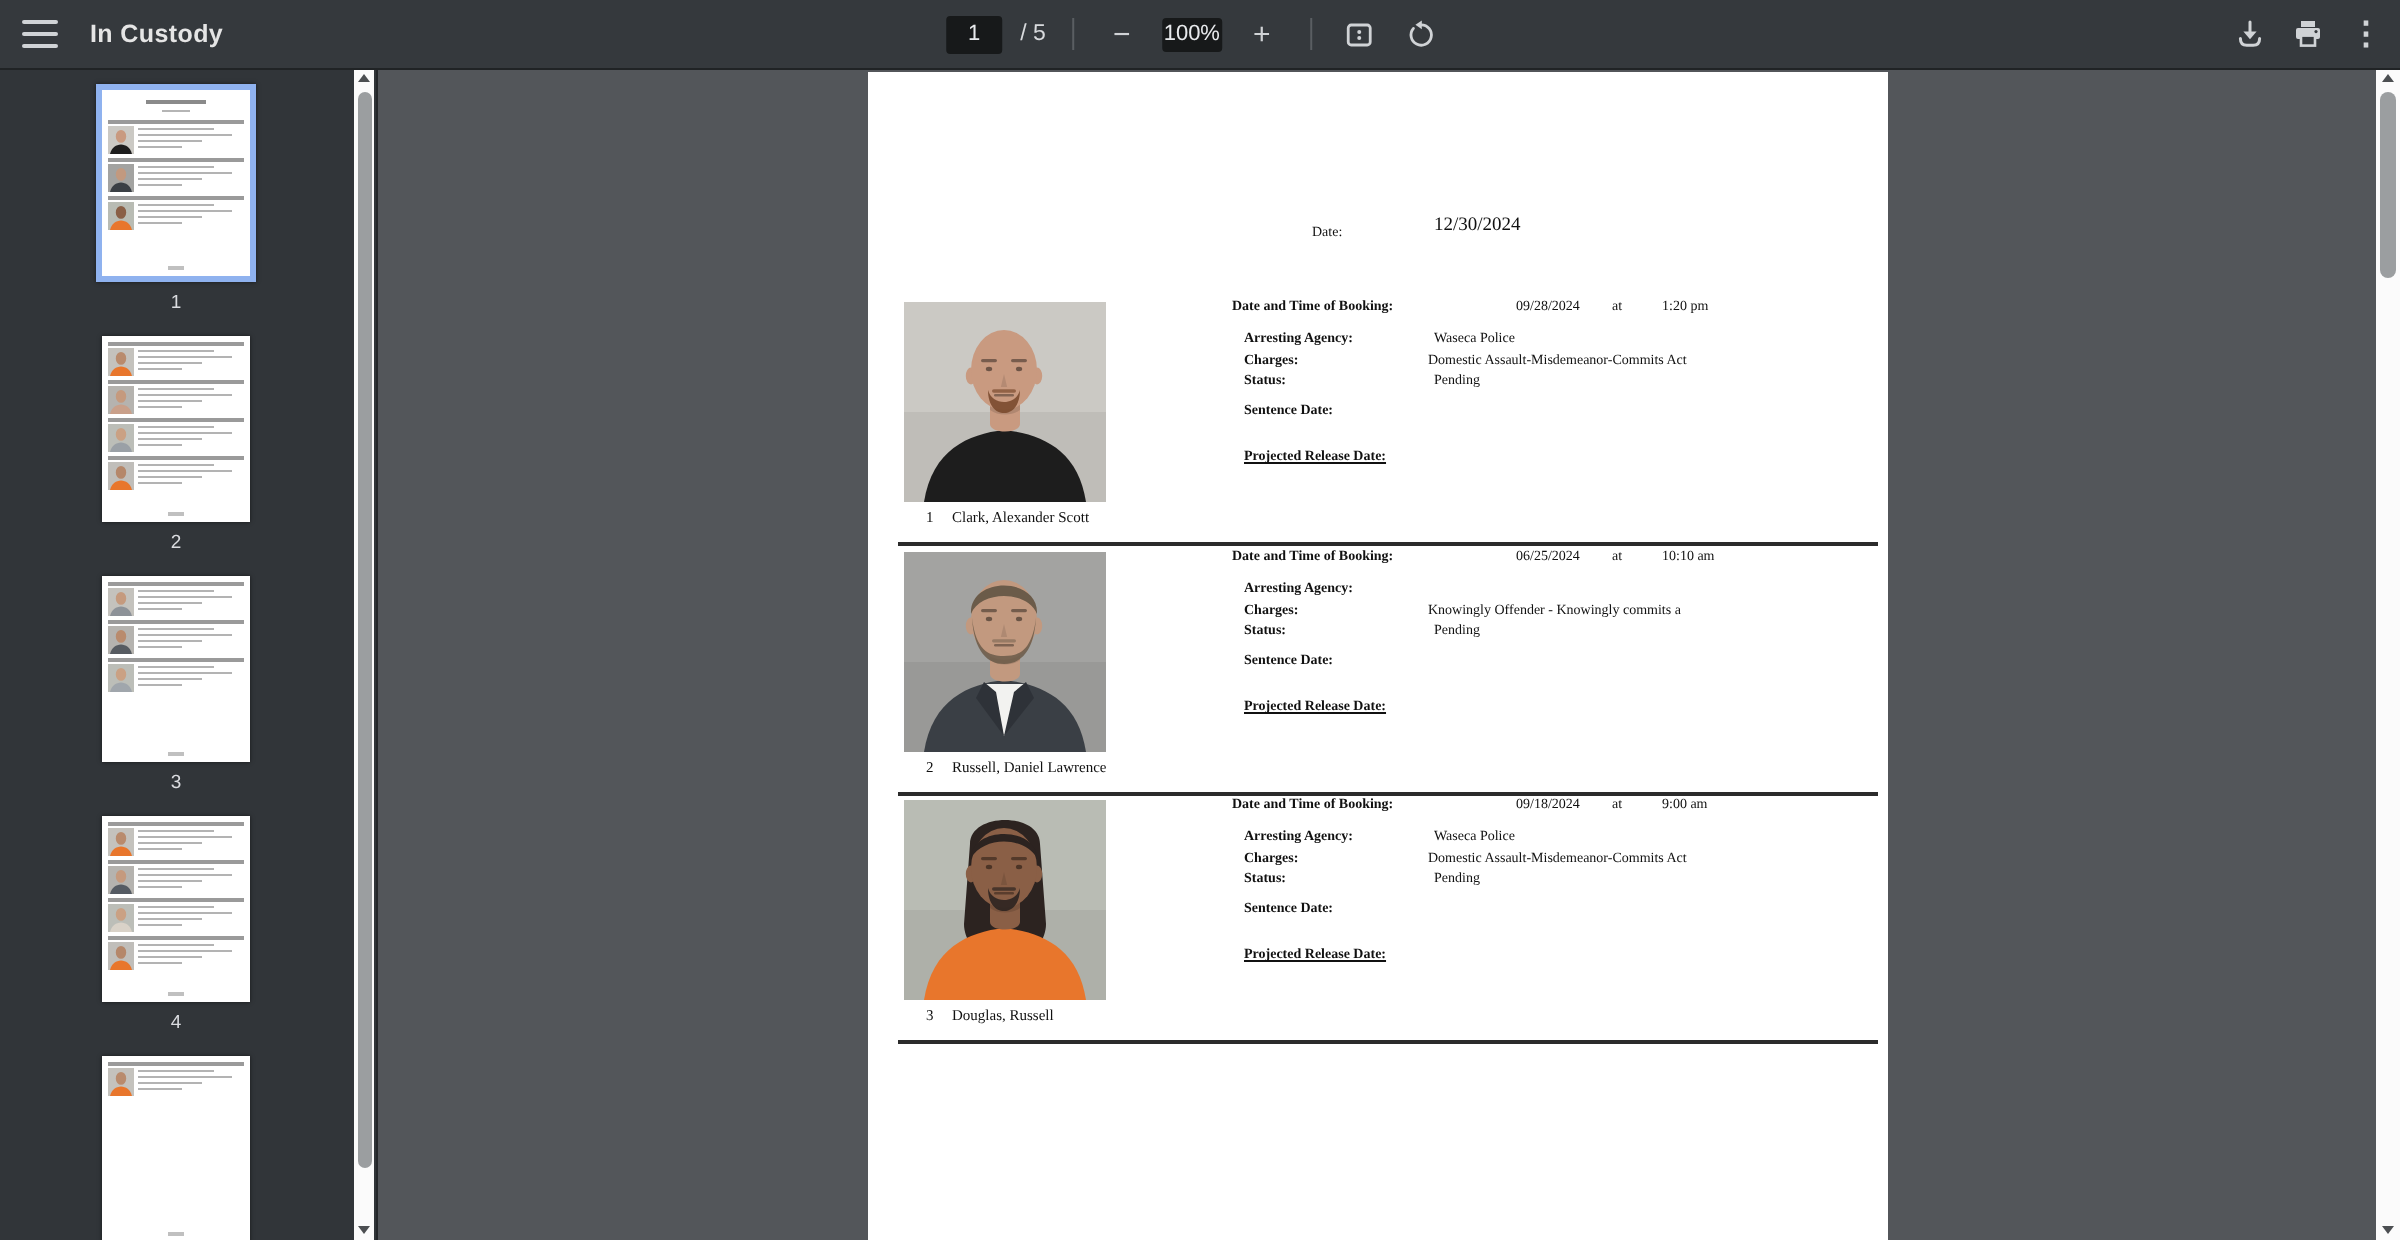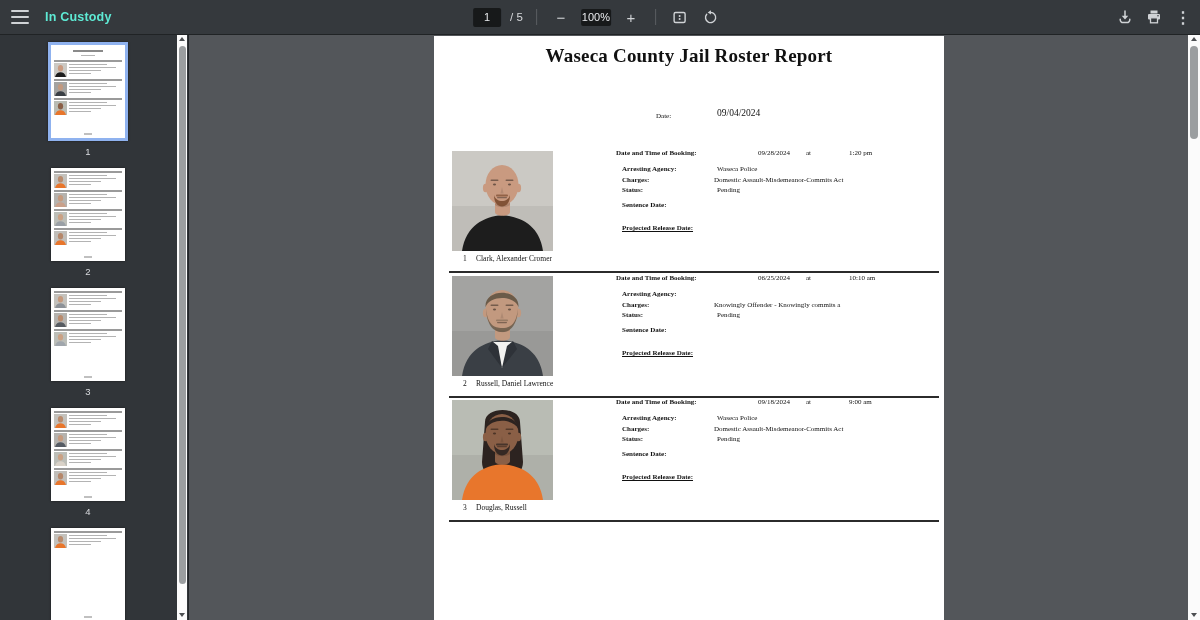--- a/index.html
+++ b/index.html
@@ -3,21 +3,21 @@
 <meta charset="utf-8">
 <style>
   html,body{margin:0;padding:0;width:1200px;height:620px;overflow:hidden;
     font-family:"Liberation Sans","DejaVu Sans",sans-serif;background:#53565a;}
   
   .toolbar{position:absolute;left:0;top:0;width:1200px;height:34px;background:#35393d;
     box-shadow:0 1px 0 #202325;display:flex;align-items:center;z-index:30;color:#d8dadd;}
   .tb-left{display:flex;align-items:center;gap:14px;padding-left:9px;}
   .burger{width:18px;height:14px;display:flex;flex-direction:column;justify-content:space-between;cursor:pointer;padding:2px;}
   .burger span{display:block;width:18px;height:2px;background:#d0d3d6;border-radius:1px;}
-  .tb-title{font-size:12.5px;font-weight:bold;color:#5eead4;letter-spacing:.2px;}
+  .tb-title{font-size:12.5px;font-weight:bold;color:#e5e5e5;letter-spacing:.2px;}
   .tb-center{position:absolute;left:50%;top:0;height:34px;transform:translateX(-51%);
     display:flex;align-items:center;gap:9px;}
   .pagebox,.zoombox{background:#17191a;color:#e8eaed;border:none;border-radius:2px;
     font-size:11px;text-align:center;font-family:"Liberation Sans",sans-serif;}
   .pagebox{width:24px;height:17px;}
   .zoombox{width:30px;height:17px;line-height:17px;}
   .tb-sep{width:1px;height:16px;background:#5a5e62;margin:0 4px;}
   .tb-txt{font-size:11.5px;color:#d8dadd;}
   .tb-btn{background:none;border:none;color:#d0d3d6;cursor:pointer;display:flex;align-items:center;justify-content:center;
     width:22px;height:22px;padding:0;font-size:15px;font-family:"Liberation Sans",sans-serif;}
@@ -58,21 +58,21 @@
     font-family:"Liberation Serif","DejaVu Serif",serif;color:#111;}
   .doc-title{position:absolute;top:9px;left:0;width:100%;text-align:center;font-size:19px;font-weight:bold;letter-spacing:.2px;}
   .date-label{position:absolute;left:222px;top:76px;font-size:7px;}
   .date-value{position:absolute;left:283px;top:72px;font-size:9.5px;}
   .entry{position:absolute;left:0;width:510px;height:124px;}
   .photo{position:absolute;left:18px;top:3px;width:101px;height:100px;overflow:hidden;}
   .cap-num{position:absolute;left:29px;top:106px;font-size:7.5px;}
   .cap-name{position:absolute;left:42px;top:106px;font-size:7.5px;}
   .fl{position:absolute;font-size:7px;font-weight:bold;white-space:nowrap;}
   .fv{position:absolute;font-size:7px;white-space:nowrap;}
-  .p-book-l{left:182px;top:1px;}  .p-book-d{left:324px;top:1px;} .p-book-at{left:372px;top:1px;} .p-book-t{left:415px;top:1px;}
+  .p-book-l{left:182px;top:1px;}  .p-book-d{left:324px;top:1px;} .p-book-at{left:372px;top:1px;} .p-book-t{left:397px;top:1px;}
   .p-ag-l{left:188px;top:17px;}   .p-ag-v{left:283px;top:17px;}
   .p-ch-l{left:188px;top:28px;}   .p-ch-v{left:280px;top:28px;}
   .p-st-l{left:188px;top:38px;}   .p-st-v{left:283px;top:38px;}
   .p-se-l{left:188px;top:53px;}
   .p-re-l{left:188px;top:76px;text-decoration:underline;}
   .rule{position:absolute;left:15px;top:123px;width:490px;height:1.5px;background:#2b2b2b;}
 </style>
 </head>
 <body>
 
@@ -415,23 +415,22 @@
       </div>
     <div class="s-thumb"></div>
     <div class="arrow-down">
         <span class="tri down"></span>
       </div>
   </div>
 </div>
 
 <div class="main">
   <div class="page">
-    <div class="doc-title">Waseca County Jail Roster Report</div>
     <div class="date-label">Date:</div>
-    <div class="date-value">09/04/2024</div>
+    <div class="date-value">12/30/2024</div>
     <div id="entries">
         <div class="entry" style="top: 112px;">
     <div class="photo"><svg width="101" height="100" viewBox="0 0 101 100">
               <rect width="101" height="100" fill="#cbc9c4"></rect>
               <rect y="55" width="101" height="45" fill="#000" opacity="0.06"></rect>
               <path d="M10,100 C14,74 32,66 50,64 C69,66 87,74 91,100 Z" fill="#1d1d1d"></path>
               <path d="M43,48 h15 v13 c0,5 -15,5 -15,0 Z" fill="#c99a80"></path>
               <path d="M43,48 h15 v6 c-4,3 -11,3 -15,0 Z" fill="#000" opacity="0.12"></path>
               <ellipse cx="33.5" cy="37" rx="2.6" ry="4.2" fill="#c99a80"></ellipse>
               <ellipse cx="66.5" cy="37" rx="2.6" ry="4.2" fill="#c99a80"></ellipse>
@@ -439,21 +438,21 @@
               <rect x="38.5" y="28.5" width="8" height="1.6" rx="0.8" fill="#000" opacity="0.4"></rect>
               <rect x="53.5" y="28.5" width="8" height="1.6" rx="0.8" fill="#000" opacity="0.4"></rect>
               <ellipse cx="42.5" cy="33.5" rx="1.6" ry="1.1" fill="#000" opacity="0.45"></ellipse>
               <ellipse cx="57.5" cy="33.5" rx="1.6" ry="1.1" fill="#000" opacity="0.45"></ellipse>
               <path d="M50,36 l1.6,6.5 h-3.2 Z" fill="#000" opacity="0.1"></path>
               <rect x="45" y="46" width="10" height="1.2" rx="0.6" fill="#000" opacity="0.35"></rect>
               <path d="M42,44 C44,52 56,52 58,44 C58,52 54,55.5 50,55.5 C46,55.5 42,52 42,44 Z" fill="#7a4a2e" opacity="0.9"></path>
               <rect x="44" y="43.6" width="12" height="1.8" rx="0.9" fill="#7a4a2e" opacity="0.7"></rect>
             </svg></div>
     <div class="cap-num">1</div>
-    <div class="cap-name">Clark, Alexander Cromer</div>
+    <div class="cap-name">Clark, Alexander Scott</div>
     <div class="fl p-book-l">Date and Time of  Booking:</div>
     <div class="fv p-book-d">09/28/2024</div>
     <div class="fv p-book-at">at</div>
     <div class="fv p-book-t">1:20 pm</div>
     <div class="fl p-ag-l">Arresting Agency:</div>
     <div class="fv p-ag-v">Waseca Police</div>
     <div class="fl p-ch-l">Charges:</div>
     <div class="fv p-ch-v">Domestic Assault-Misdemeanor-Commits Act</div>
     <div class="fl p-st-l">Status:</div>
     <div class="fv p-st-v">Pending</div>

